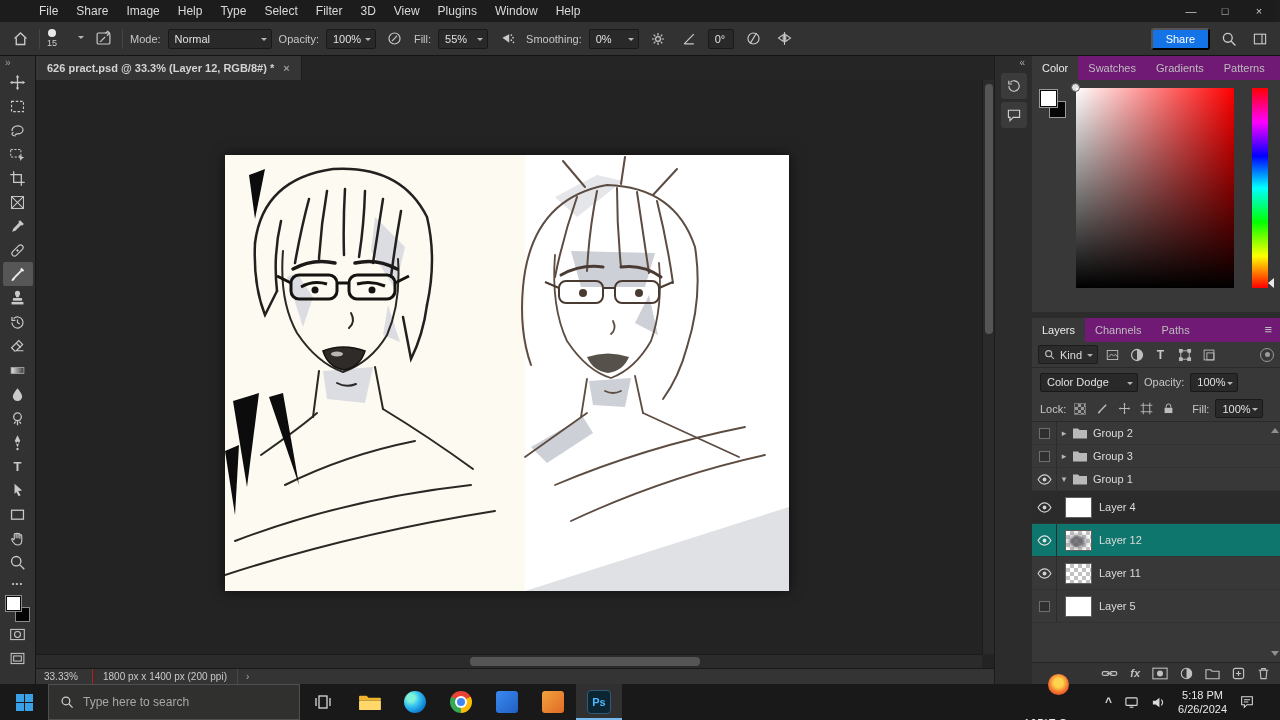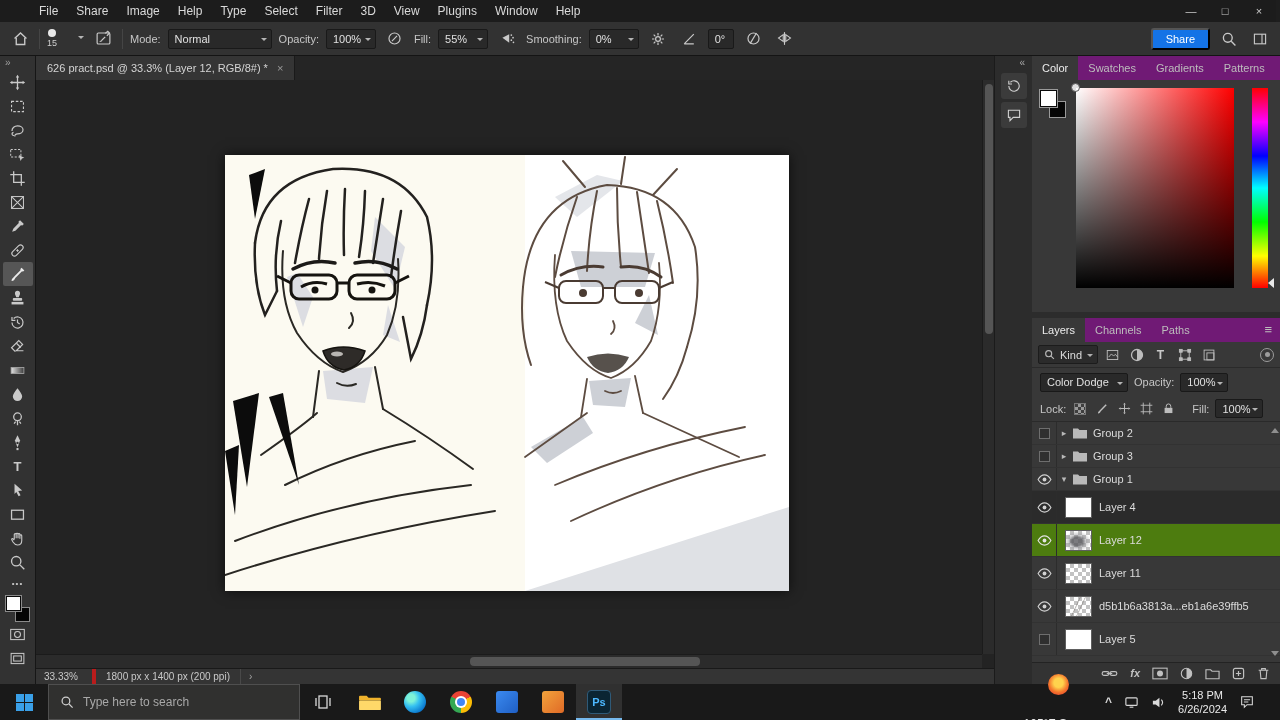--- a/index.html
+++ b/index.html
@@ -41,31 +41,31 @@
   .tool svg{width:17px;height:17px;}
   .t-label{font-size:13px;font-weight:bold;color:#c9c9c9;line-height:1;}
   .more-dots{font-size:8px;letter-spacing:1px;color:#c9c9c9;height:18px;display:flex;align-items:center;}
   .fgbg{position:relative;width:24px;height:26px;margin-top:4px;flex:none;}
   .fg-swatch{position:absolute;top:0;left:0;width:15px;height:15px;background:#ffffff;border:1px solid #0a0a0a;box-shadow:0 0 0 1px #8a8a8a;}
   .bg-swatch{position:absolute;bottom:0;right:0;width:15px;height:15px;background:#050505;border:1px solid #8a8a8a;}
 
   
   .center{position:absolute;top:56px;left:36px;width:958px;bottom:36px;display:flex;flex-direction:column;}
   .tabrow{height:24px;background:#252525;display:flex;align-items:stretch;flex:none;}
-  .doc-tab{display:flex;align-items:center;gap:9px;padding:0 11px;background:#353535;font-size:11px;color:#d4d4d4;border-right:1px solid #1a1a1a;}
+  .doc-tab{display:flex;align-items:center;gap:9px;padding:0 11px;background:#353535;font-size:11px;color:#d4d4d4;border-right:1px solid #1a1a1a;font-weight:bold;}
   .tab-close{color:#999999;font-size:11px;}
   .canvas-area{position:relative;flex:1;background:#232323;overflow:hidden;}
   .document{position:absolute;left:189px;top:75px;width:564px;height:436px;background:#fff;box-shadow:0 0 12px rgba(0,0,0,.65);}
   .vscroll{position:absolute;top:0;right:0;width:12px;bottom:14px;background:#2b2b2b;border-left:1px solid #1b1b1b;}
   .vthumb{position:absolute;top:4px;left:2px;width:8px;height:250px;background:#555555;border-radius:4px;}
   .hscroll{position:absolute;left:0;right:12px;bottom:0;height:14px;background:#2b2b2b;border-top:1px solid #1b1b1b;}
   .hthumb{position:absolute;left:434px;top:2px;width:230px;height:9px;background:#555555;border-radius:4px;}
   .statusbar{height:16px;background:#343434;border-top:1px solid #191919;display:flex;align-items:center;gap:8px;padding-left:8px;font-size:10px;color:#c9c9c9;flex:none;}
   .status-zoom{min-width:40px;}
-  .status-info{border-left:4px solid #b91c1c;border-right:1px solid #494949;padding:0 10px;line-height:16px;}
+  .status-info{border-left:1px solid #b91c1c;border-right:1px solid #494949;padding:0 10px;line-height:16px;}
   .status-chev{color:#a5a5a5;}
 
   
   .collapsed-col{position:absolute;top:56px;left:994px;width:38px;bottom:36px;background:#2c2c2c;border-left:1px solid #1b1b1b;z-index:4;}
   .collapse-arrow{text-align:right;padding:1px 7px 2px 0;color:#a8a8a8;font-size:10px;}
   .cpanel-btn{width:26px;height:26px;margin:3px auto;background:#3b3b3b;border-radius:3px;display:flex;align-items:center;justify-content:center;}
 
   
   .rightcol{position:absolute;top:56px;left:1032px;width:248px;bottom:36px;background:#2c2c2c;display:flex;flex-direction:column;z-index:4;}
   .panel-tabs{height:24px;background:#701a75;display:flex;align-items:stretch;flex:none;}
@@ -82,31 +82,31 @@
 
   .layers-panel{flex:1;display:flex;flex-direction:column;margin-top:6px;min-height:0;}
   .layers-body{flex:1;background:#383838;display:flex;flex-direction:column;min-height:0;}
   .filter-row{height:26px;display:flex;align-items:center;gap:5px;padding:0 6px;border-bottom:1px solid #2a2a2a;flex:none;}
   .kind-box{position:relative;display:flex;align-items:center;gap:5px;height:19px;background:#2b2b2b;border:1px solid #1c1c1c;border-radius:2px;padding:0 15px 0 5px;font-size:11px;color:#dcdcdc;}
   .kind-box::after{content:"";position:absolute;right:4px;top:8px;border:3px solid transparent;border-top-color:#b0b0b0;}
   .f-icon{width:19px;height:18px;display:flex;align-items:center;justify-content:center;}
   .f-toggle{margin-left:auto;width:14px;height:14px;border-radius:50%;border:1.5px solid #9c9c9c;display:flex;align-items:center;justify-content:center;}
   .f-toggle i{width:5px;height:5px;border-radius:50%;background:#9c9c9c;}
   .blend-row{height:28px;display:flex;align-items:center;gap:6px;padding:0 8px;flex:none;}
-  .blend-field{width:88px;height:19px;}
+  .blend-field{width:98px;height:19px;}
   .sm-field{width:48px;height:19px;}
   .lock-row{height:26px;display:flex;align-items:center;gap:6px;padding:0 8px;border-bottom:1px solid #2a2a2a;flex:none;}
   .lk-icon{width:16px;height:16px;display:flex;align-items:center;justify-content:center;}
   .checker16{width:12px;height:12px;background-image:linear-gradient(45deg,#9a9a9a 25%,transparent 25%,transparent 75%,#9a9a9a 75%),linear-gradient(45deg,#9a9a9a 25%,transparent 25%,transparent 75%,#9a9a9a 75%);background-size:6px 6px;background-position:0 0,3px 3px;background-color:#3f3f3f;border:1px solid #777;}
 
   .layer-list{flex:1;position:relative;overflow:hidden;}
   .lrow{display:flex;align-items:center;height:33px;font-size:11px;color:#dcdcdc;border-bottom:1px solid #323232;}
   .lrow.group{height:23px;}
   .lrow.shade{background:#2b2b2b;}
-  .lrow.selected{background:#4d7c0f;}
+  .lrow.selected{background:#0f766e;}
   .eye-cell{width:25px;align-self:stretch;display:flex;align-items:center;justify-content:center;border-right:1px solid #2c2c2c;flex:none;}
   .checkbox{width:11px;height:11px;border:1px solid #6e6e6e;background:#2f2f2f;}
   .twisty{width:14px;text-align:center;color:#b8b8b8;font-size:9px;flex:none;}
   .folder-ic{margin:0 5px 0 1px;flex:none;}
   .thumb-box{width:27px;height:21px;margin:0 7px 0 8px;border:1px solid #5e5e5e;background-color:#ffffff;flex:none;position:relative;overflow:hidden;}
   .thumb-box.checker{background-image:linear-gradient(45deg,#c2c2c2 25%,transparent 25%,transparent 75%,#c2c2c2 75%),linear-gradient(45deg,#c2c2c2 25%,transparent 25%,transparent 75%,#c2c2c2 75%);background-size:8px 8px;background-position:0 0,4px 4px;}
   .thumb-content{position:absolute;inset:0;background:radial-gradient(ellipse at 45% 55%,rgba(90,90,95,.8) 0 28%,rgba(150,150,155,.45) 45%,transparent 70%);}
   .thumb-sketch{position:absolute;inset:0;background:linear-gradient(115deg,transparent 40%,rgba(120,115,110,.55) 42%,transparent 46%,transparent 55%,rgba(120,115,110,.5) 57%,transparent 61%);}
   .lname{white-space:nowrap;overflow:hidden;text-overflow:ellipsis;}
   .list-scroll{position:absolute;top:0;right:0;width:10px;bottom:0;display:flex;flex-direction:column;justify-content:space-between;align-items:center;padding:2px 0;}
@@ -757,32 +757,20 @@
             <span class="eye-cell">
               <svg width="15" height="11" viewBox="0 0 16 12" fill="none" stroke="#d2d2d2" stroke-width="1.2">
                   <path d="M1 6C3 2.6 5.5 1 8 1s5 1.6 7 5c-2 3.4-4.5 5-7 5S3 9.4 1 6z"></path>
                   <circle cx="8" cy="6" r="2.1" fill="#d2d2d2" stroke="none"></circle>
                 </svg>
             </span>
             <span class="thumb-box checker"></span>
             <span class="lname">Layer 11</span>
           </div>
 
-          <div class="lrow">
-            <span class="eye-cell">
-              <svg width="15" height="11" viewBox="0 0 16 12" fill="none" stroke="#d2d2d2" stroke-width="1.2">
-                  <path d="M1 6C3 2.6 5.5 1 8 1s5 1.6 7 5c-2 3.4-4.5 5-7 5S3 9.4 1 6z"></path>
-                  <circle cx="8" cy="6" r="2.1" fill="#d2d2d2" stroke="none"></circle>
-                </svg>
-            </span>
-            <span class="thumb-box checker">
-                <span class="thumb-sketch"></span>
-              </span>
-            <span class="lname">d5b1b6a3813a...eb1a6e39ffb5</span>
-          </div>
 
           <div class="lrow">
             <span class="eye-cell">
                 <span class="checkbox"></span>
               </span>
             <span class="thumb-box"></span>
             <span class="lname">Layer 5</span>
           </div>
 
           <div class="list-scroll">

